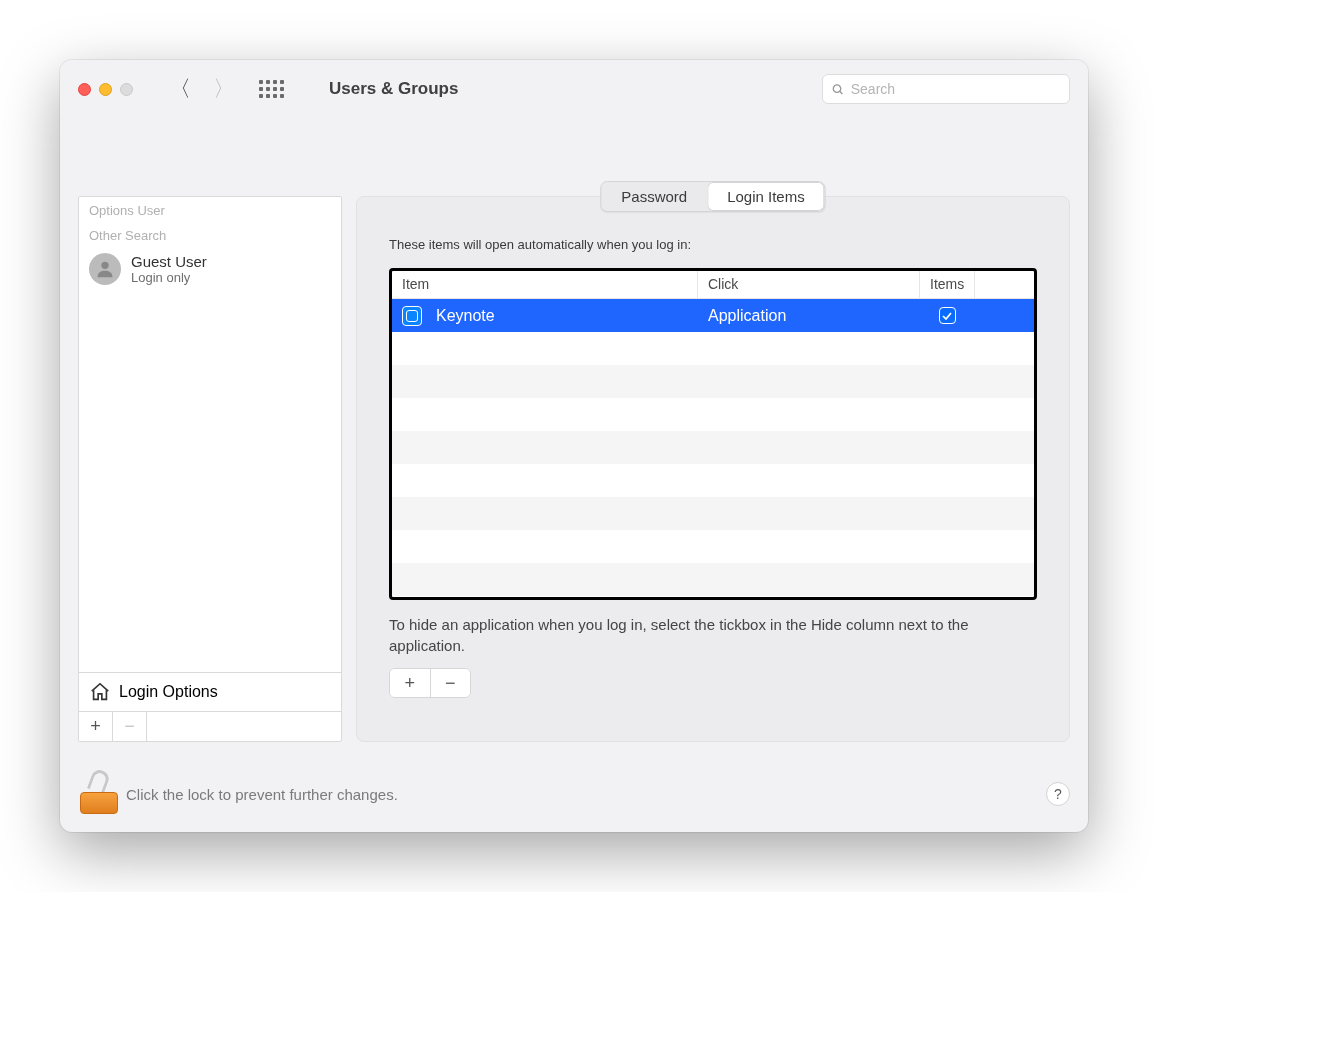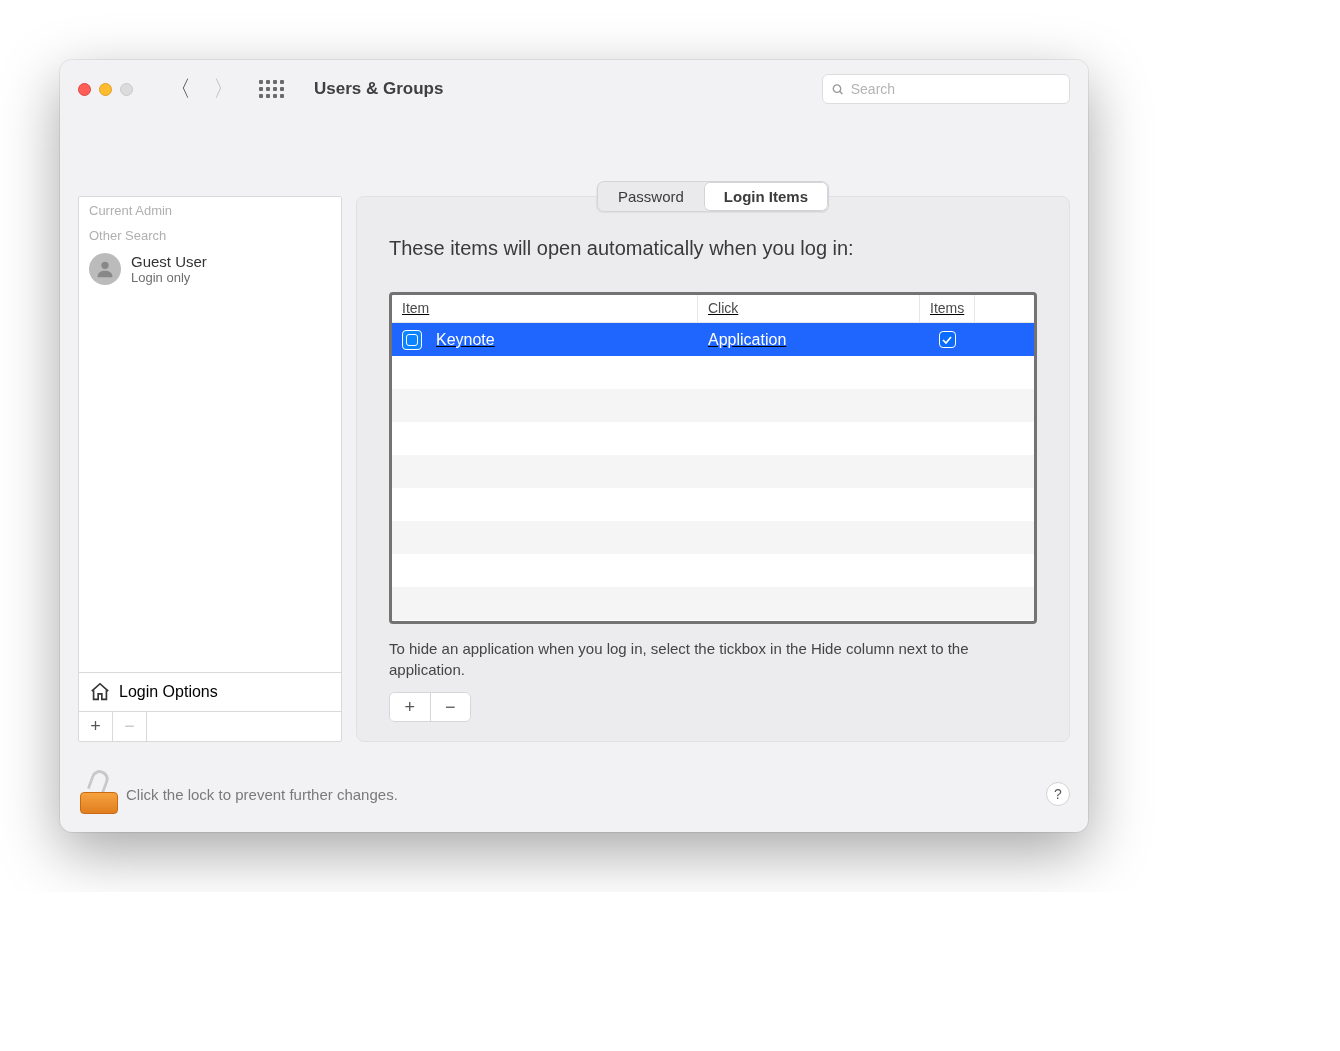--- a/index.html
+++ b/index.html
@@ -34,21 +34,21 @@
   .traffic { display: flex; gap: 8px; align-items: center; margin-right: 18px;}
   .dot { width: 13px; height: 13px; border-radius: 50%; }
   .dot.red { background: #ff5f57; border:1px solid #e1443d;}
   .dot.yellow { background: #febc2e; border:1px solid #dfa023;}
   .dot.gray { background: #dcdcdc; border:1px solid #c9c9c9;}
   .nav-arrows { display:flex; gap: 22px; margin-left: 6px;}
   .nav-arrow { color: #bdbdbd; font-size: 22px; cursor:default; user-select:none;}
   .nav-arrow.enabled { color: #4b4b4b; cursor:pointer;}
   .grid-icon { margin-left: 12px; display:grid; grid-template-columns:repeat(4,4px); grid-template-rows:repeat(3,4px); gap:3px; cursor:pointer;}
   .grid-icon span { background:#6a6a6a; border-radius:1px;}
-  .title { font-size: 17px; font-weight:600; color:#404040; margin-left: 18px;}
+  .title { font-size: 17px; font-weight:600; color:#404040; margin-left: 33px;}
   .spacer { flex:1; }
   .search {
     display:flex; align-items:center;
     width: 248px; height:30px;
     background:#fff; border:1px solid #dcdcdc; border-radius:6px;
     padding: 0 8px; gap:6px;
   }
   .search svg { width:15px; height:15px; color:#9a9a9a;}
   .search input { border:none; outline:none; width:100%; font-size:14px; color:#3b82f6; background:transparent;}
   .search input::placeholder { color:#b4b4b4; }
@@ -85,24 +85,24 @@
   .main {
     flex:1; background:#ececee; border-radius:8px; border:1px solid #e1e1e3;
     margin-top: 78px; height: 546px; position:relative; padding: 0 32px 18px;
   }
   .segmented { position:absolute; top:-16px; left:50%; transform:translateX(-50%);
     display:flex; background:#eaeaec; border:1px solid #d4d4d6; border-radius:7px; overflow:hidden;
     box-shadow: 0 1px 1px rgba(0,0,0,0.05);
     align-items: flex-end;
   }
   .segmented .seg { padding:6px 20px; font-size:15px; color:#3b3b3b; cursor:pointer; }
-  .segmented .seg.active { background:#fff; border-radius:6px; box-shadow:0 0 0 1px #d4d4d6 inset;font-weight:bold; }
-  .intro { font-size:20px; color:#3a3a3a; margin-top:40px; margin-bottom:32px;}
-  
-  .table-wrap { border:3px solid #737373; border-radius:4px; background:#fff; height: 332px; display:flex; flex-direction:column;text-decoration:underline;}
+  .segmented .seg.active { background:#fff; border-radius:6px; box-shadow:0 0 0 1px #d4d4d6 inset; }
+  .intro { font-size:13px; color:#3a3a3a; margin-top:40px; margin-bottom:16px;}
+  
+  .table-wrap { border:3px solid #000000; border-radius:4px; background:#fff; height: 332px; display:flex; flex-direction:column;}
   .thead { display:flex; height:28px; border-bottom:1px solid #e6e6e6; font-size:14px; color:#4a4a4a;}
   .thead .col { padding:5px 10px; border-right:1px solid #e6e6e6;}
   .col.item { flex: 0 0 306px;}
   .col.kind { flex: 0 0 222px;}
   .col.hide { flex: 0 0 54px;}
   .col.last { flex:1; border-right:none;}
   .tbody { flex:1; display:flex; flex-direction:column;}
   .trow { display:flex; height:33px; align-items:center;}
   .trow.sel { background:#1f66ff; color:#fff;}
   .trow.stripe { background:#f5f5f5;}
@@ -165,21 +165,21 @@
           <circle cx="10.5" cy="10.5" r="6.5"></circle>
           <line x1="20" y1="20" x2="15.2" y2="15.2"></line>
         </svg>
       <input type="text" placeholder="Search" style="">
     </div>
   </div>
 
   <div class="body">
 
     <div class="sidebar">
-      <div class="section-label">Current Admin</div>
+      <div class="section-label">Options User</div>
       <div class="section-label">Other Search</div>
       <div class="user-row">
         <div class="avatar silhouette">
           <svg viewBox="0 0 24 24" fill="currentColor">
               <circle cx="12" cy="8" r="4"></circle>
               <path d="M4 20c0-4 4-6 8-6s8 2 8 6v1H4z"></path>
             </svg>
         </div>
         <div class="user-info">
           <div class="user-name">Guest User</div>

